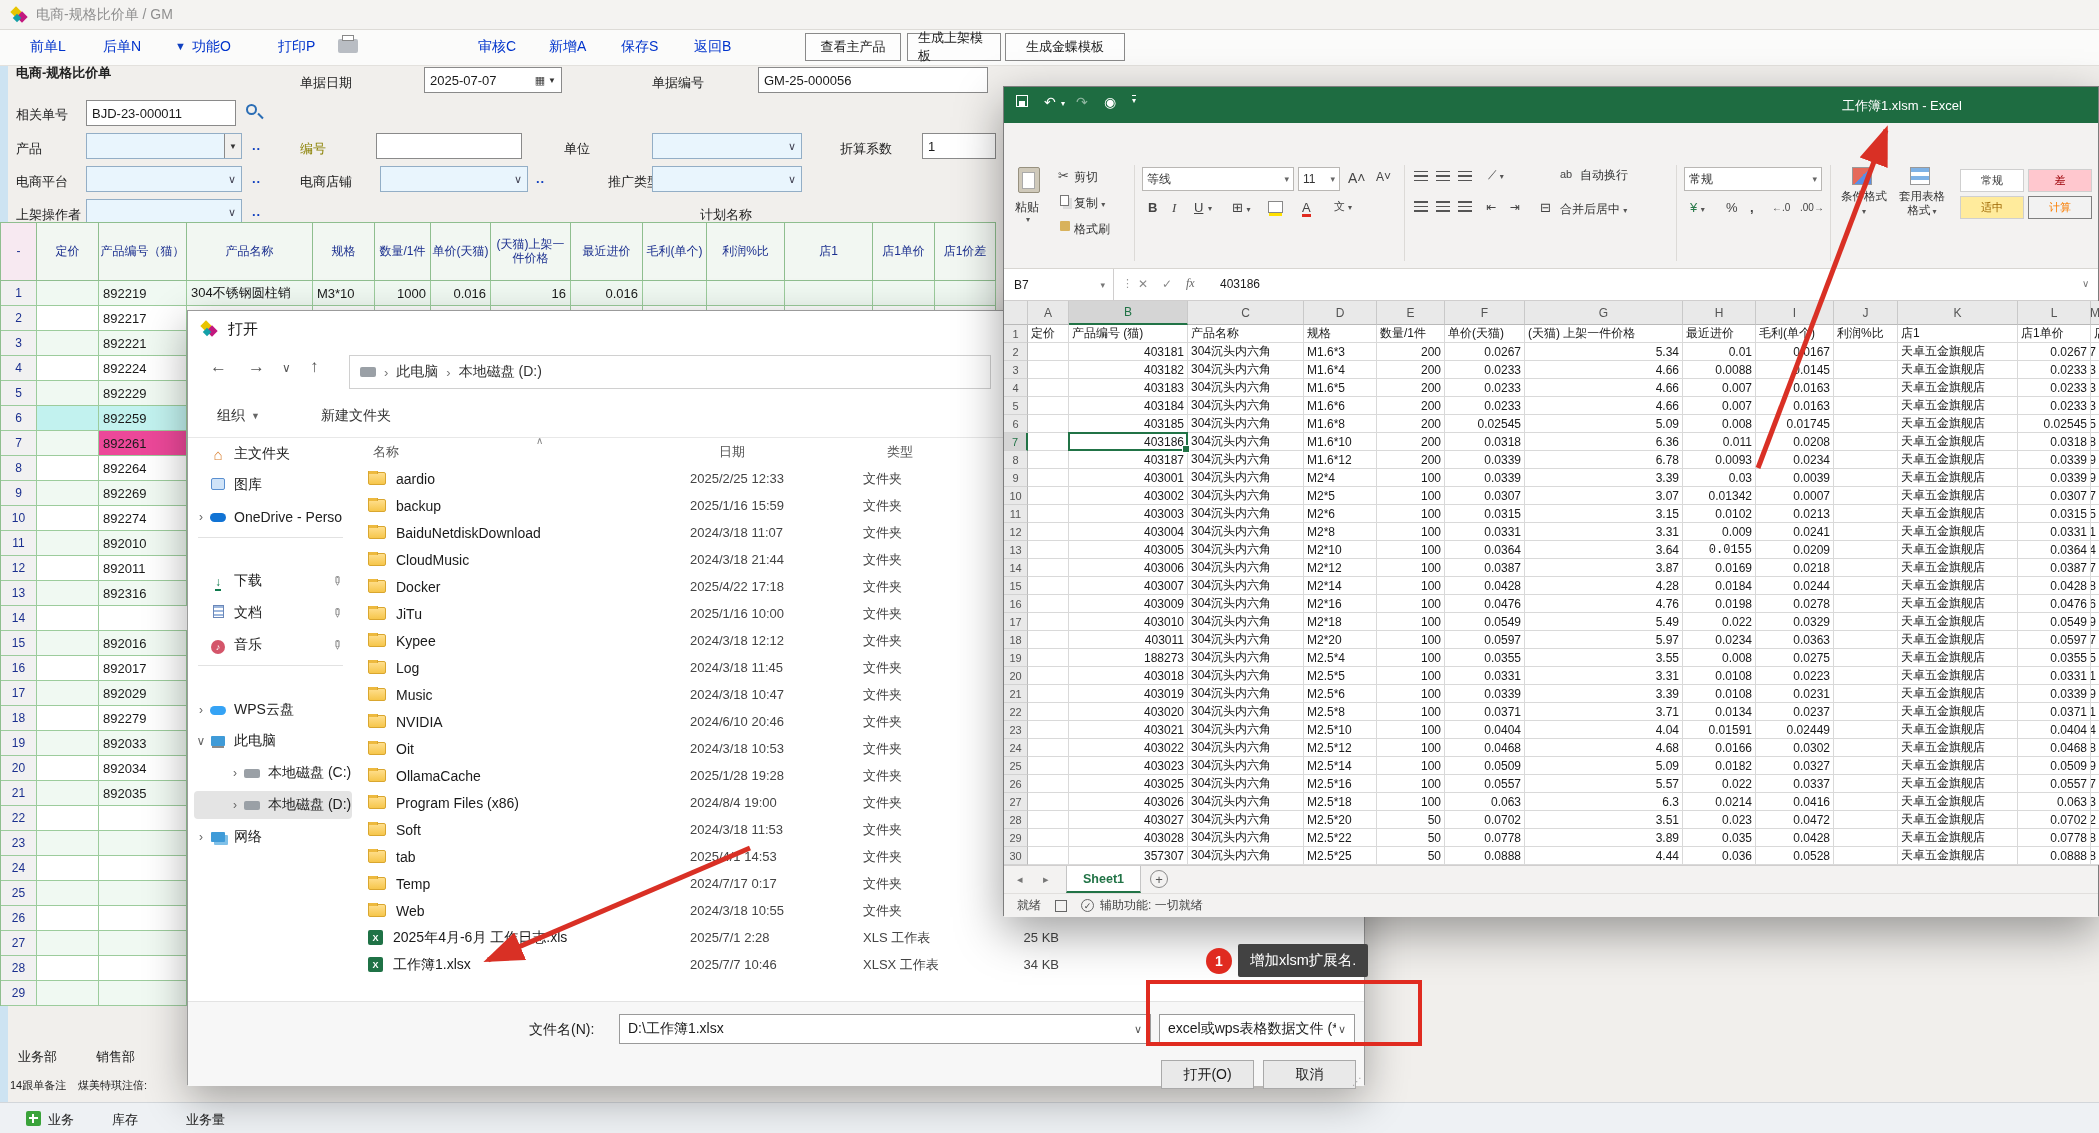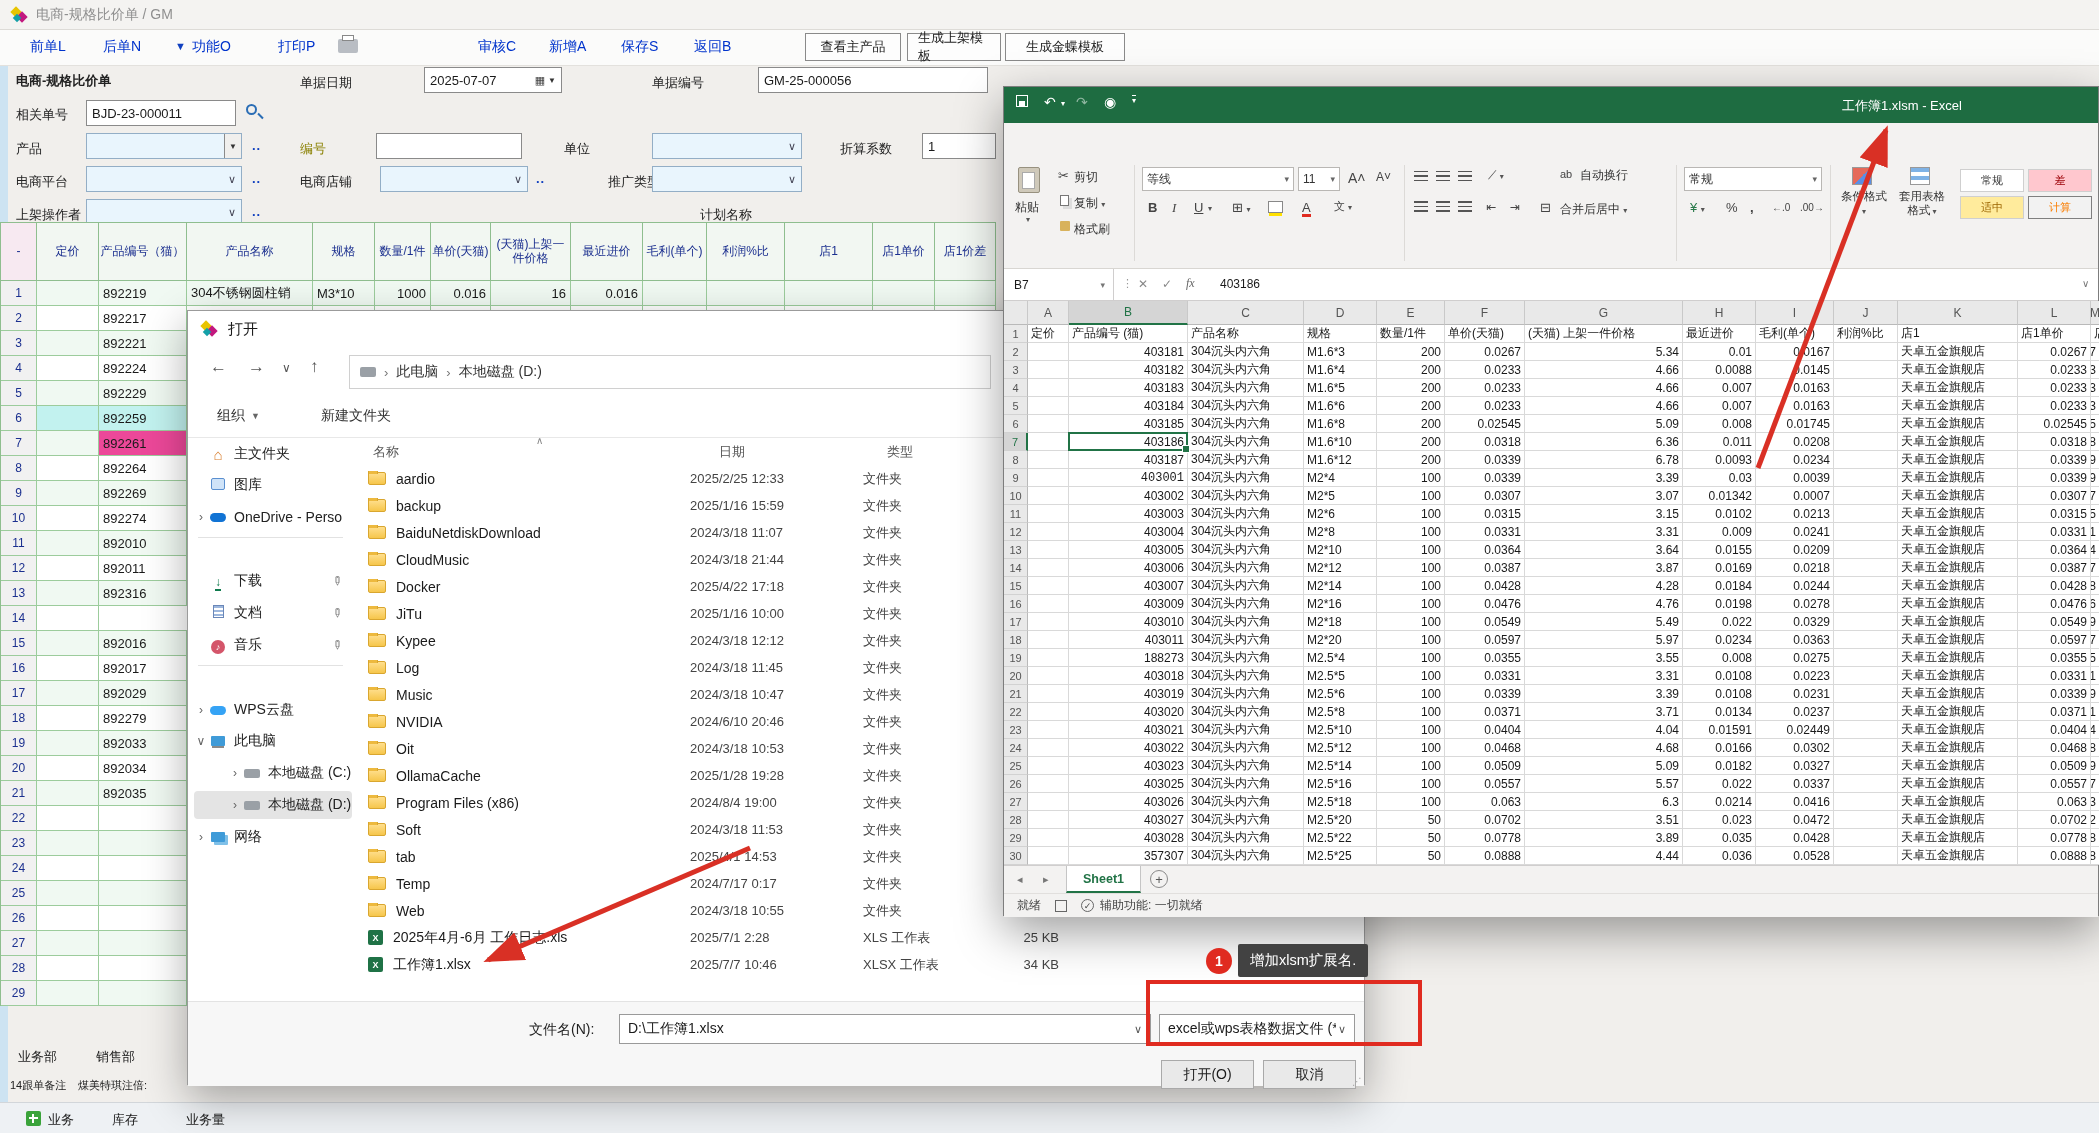--- a/index.html
+++ b/index.html
@@ -138,21 +138,21 @@
       <span class="mlink" style="left:549px">新增A</span>
       <span class="mlink" style="left:621px">保存S</span>
       <span class="mlink" style="left:694px">返回B</span>
       <div class="erp-btn" style="left:805px;width:96px">查看主产品</div>
       <div class="erp-btn" style="left:907px;width:94px">生成上架模板</div>
       <div class="erp-btn" style="left:1005px;width:120px">生成金蝶模板</div>
     </div>
 
     <span class="abs" style="left:0;top:66px;width:8px;height:1036px;background:#cde3f2"></span>
 
-    <span class="flabel" style="left:16px;top:72px;font-weight:bold">电商-规格比价单</span>
+    <span class="flabel" style="left:16px;top:64px;font-weight:bold">电商-规格比价单</span>
     <span class="flabel" style="left:300px;top:74px">单据日期</span>
     <div class="fld" style="left:424px;top:67px;width:138px;height:26px">
       <span>2025-07-07</span>
       <span style="margin-left:auto;font-size:11px;color:#444">▦</span>
       <span style="font-size:8px;color:#333;margin-left:3px">▼</span>
     </div>
     <span class="flabel" style="left:652px;top:74px">单据编号</span>
     <div class="fld" style="left:758px;top:67px;width:230px;height:26px">
       <span>GM-25-000056</span>
     </div>
@@ -1241,21 +1241,21 @@
           <div class="xc" style="width: 73px; justify-content: flex-end;">0.0093</div>
           <div class="xc" style="width: 78px; justify-content: flex-end;">0.0234</div>
           <div class="xc" style="width: 64px; justify-content: flex-end;"></div>
           <div class="xc" style="width: 120px;">天卓五金旗舰店</div>
           <div class="xc" style="width: 73px; justify-content: flex-end;">0.0339</div>
           <div class="xc" style="width: 9px; justify-content: flex-end;">0.0339</div>
         </div>
         <div class="xrow" style="left: 0px; top: 382px;">
           <div class="xrh" style="width: 24px;">9</div>
           <div class="xc" style="width: 41px;"></div>
-          <div class="xc" style="width: 119px; justify-content: flex-end; font-family: Liberation Mono, monospace;">403001</div>
+          <div class="xc" style="width: 119px; justify-content: flex-end;">403001</div>
           <div class="xc" style="width: 116px;">304沉头内六角</div>
           <div class="xc" style="width: 73px;">M2*4</div>
           <div class="xc" style="width: 68px; justify-content: flex-end;">100</div>
           <div class="xc" style="width: 80px; justify-content: flex-end;">0.0339</div>
           <div class="xc" style="width: 158px; justify-content: flex-end;">3.39</div>
           <div class="xc" style="width: 73px; justify-content: flex-end;">0.03</div>
           <div class="xc" style="width: 78px; justify-content: flex-end;">0.0039</div>
           <div class="xc" style="width: 64px; justify-content: flex-end;"></div>
           <div class="xc" style="width: 120px;">天卓五金旗舰店</div>
           <div class="xc" style="width: 73px; justify-content: flex-end;">0.0339</div>
@@ -1311,21 +1311,21 @@
         </div>
         <div class="xrow" style="left: 0px; top: 454px;">
           <div class="xrh" style="width: 24px;">13</div>
           <div class="xc" style="width: 41px;"></div>
           <div class="xc" style="width: 119px; justify-content: flex-end;">403005</div>
           <div class="xc" style="width: 116px;">304沉头内六角</div>
           <div class="xc" style="width: 73px;">M2*10</div>
           <div class="xc" style="width: 68px; justify-content: flex-end;">100</div>
           <div class="xc" style="width: 80px; justify-content: flex-end;">0.0364</div>
           <div class="xc" style="width: 158px; justify-content: flex-end;">3.64</div>
-          <div class="xc" style="width: 73px; justify-content: flex-end;">0.0155</div>
+          <div class="xc" style="width: 73px; justify-content: flex-end; font-family: Liberation Mono, monospace;">0.0155</div>
           <div class="xc" style="width: 78px; justify-content: flex-end;">0.0209</div>
           <div class="xc" style="width: 64px; justify-content: flex-end;"></div>
           <div class="xc" style="width: 120px;">天卓五金旗舰店</div>
           <div class="xc" style="width: 73px; justify-content: flex-end;">0.0364</div>
           <div class="xc" style="width: 9px; justify-content: flex-end;">0.0364</div>
         </div>
         <div class="xrow" style="left: 0px; top: 472px;">
           <div class="xrh" style="width: 24px;">14</div>
           <div class="xc" style="width: 41px;"></div>
           <div class="xc" style="width: 119px; justify-content: flex-end;">403006</div>

